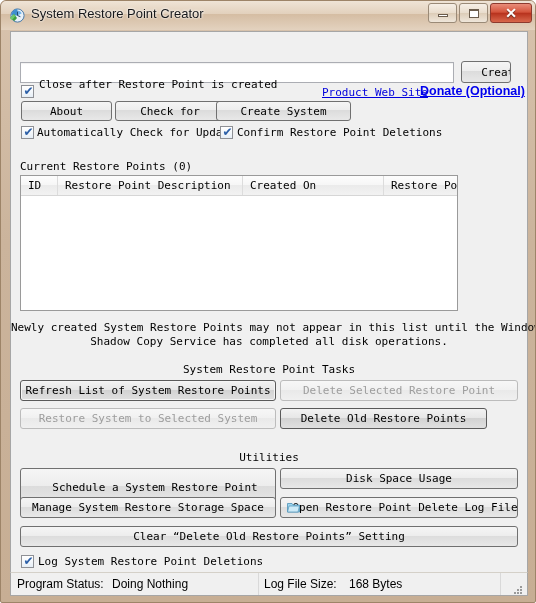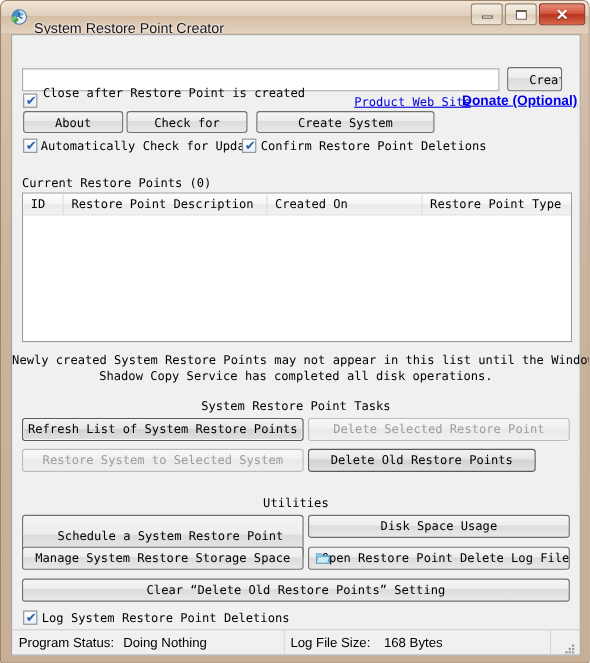--- a/index.html
+++ b/index.html
@@ -36,21 +36,20 @@
     position: absolute; left: 8px; top: 6px;
     width: 17px; height: 17px;
   }
   #title-text {
     position: absolute; left: 30px; top: 5px;
     font-family: "Liberation Sans", sans-serif;
     font-size: 13px;
     color: #16171a;
     white-space: nowrap;
     text-shadow: 0 0 3px rgba(255,255,255,0.9), 0 0 2px rgba(255,255,255,0.9);
-    margin-top: 12px;
   }
 
   .wbtn {
     position: absolute; top: 2px;
     height: 20px;
     border: 1px solid #9a8a77;
     border-radius: 3px;
     cursor: default;
   }
   #btn-min {
@@ -207,21 +206,21 @@
     font-family: "Liberation Sans", sans-serif;
     font-size: 12.5px;
     font-weight: bold;
     color: #0000ee;
   }
 
   
   #listview {
     position: absolute;
     left: 19px; top: 174px;
-    width: 500px; height: 136px;
+    width: 438px; height: 136px;
     background: #ffffff;
     border: 1px solid #9a9a9a;
     overflow: hidden;
   }
   #lv-header {
     position: relative;
     height: 20px;
     background: linear-gradient(to bottom, #fdfdfd 0%, #f6f6f6 48%, #ebebeb 50%, #f2f2f2 100%);
     border-bottom: 1px solid #d6d6d6;
   }
@@ -315,21 +314,21 @@
     <div class="chk" style="left:10px; top:53px;">
       <span class="tick">✔</span>
     </div>
     <span class="lbl" style="left:28px; top:46px;">Close after Restore Point is created</span>
 
     <span class="lnk mono" style="left:311px; top:54px;">Product Web Site</span>
     <span class="lnk sans-bold" style="left:409px; top:52px;">Donate (Optional)</span>
 
     <div class="btn" style="left:10px; top:69px; width:91px; height:20px;">About</div>
     <div class="btn" style="left:104px; top:69px; width:110px; height:20px;">Check for</div>
-    <div class="btn" style="left:222px; top:69px; width:162px; height:20px;">Create System</div>
+    <div class="btn" style="left:205px; top:69px; width:135px; height:20px;">Create System</div>
 
     <div class="chk" style="left:10px; top:94px;">
       <span class="tick">✔</span>
     </div>
     <span class="lbl" style="left:26px; top:94px; max-width:184px; overflow:hidden;">Automatically Check for Updat</span>
 
     <div class="chk" style="left:209px; top:94px;">
       <span class="tick">✔</span>
     </div>
     <span class="lbl" style="left:226px; top:94px;">Confirm Restore Point Deletions</span>

